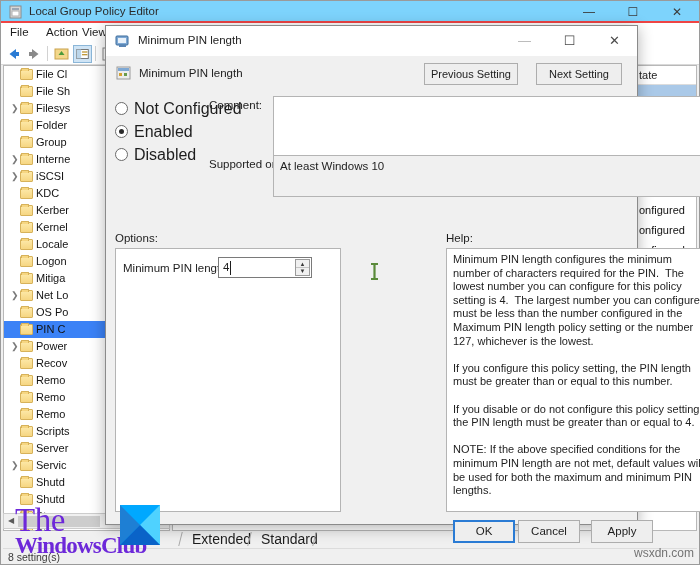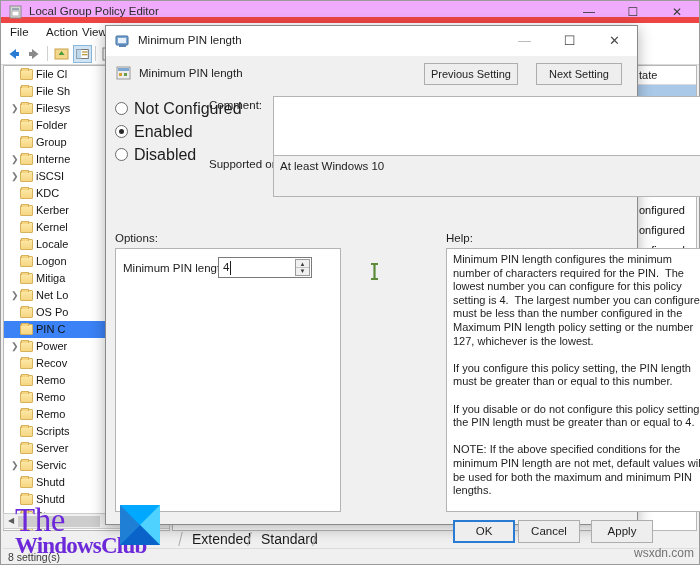--- a/index.html
+++ b/index.html
@@ -20,22 +20,22 @@
   #gpedit-window {
     position: absolute;
     left: 0; top: 0;
     width: 700px; height: 565px;
     background: #f0f0f0;
     border: 1px solid #9a9a9a;
   }
   #gpedit-titlebar {
     position: absolute; left: 0; top: 0;
     width: 100%; height: 22px;
-    background: #f0abfc;
-    border-bottom: 6px solid #ef4444;
+    background: #7dd3fc;
+    border-bottom: 2px solid #ef4444;
     text-decoration: underline;
   }
   #gpedit-title-icon {
     position: absolute; left: 8px; top: 4px;
     width: 14px; height: 14px;
   }
   #gpedit-title-text {
     position: absolute; left: 28px; top: 4px;
     font-size: 11.5px; color: #2b2b2b;
     white-space: nowrap;

